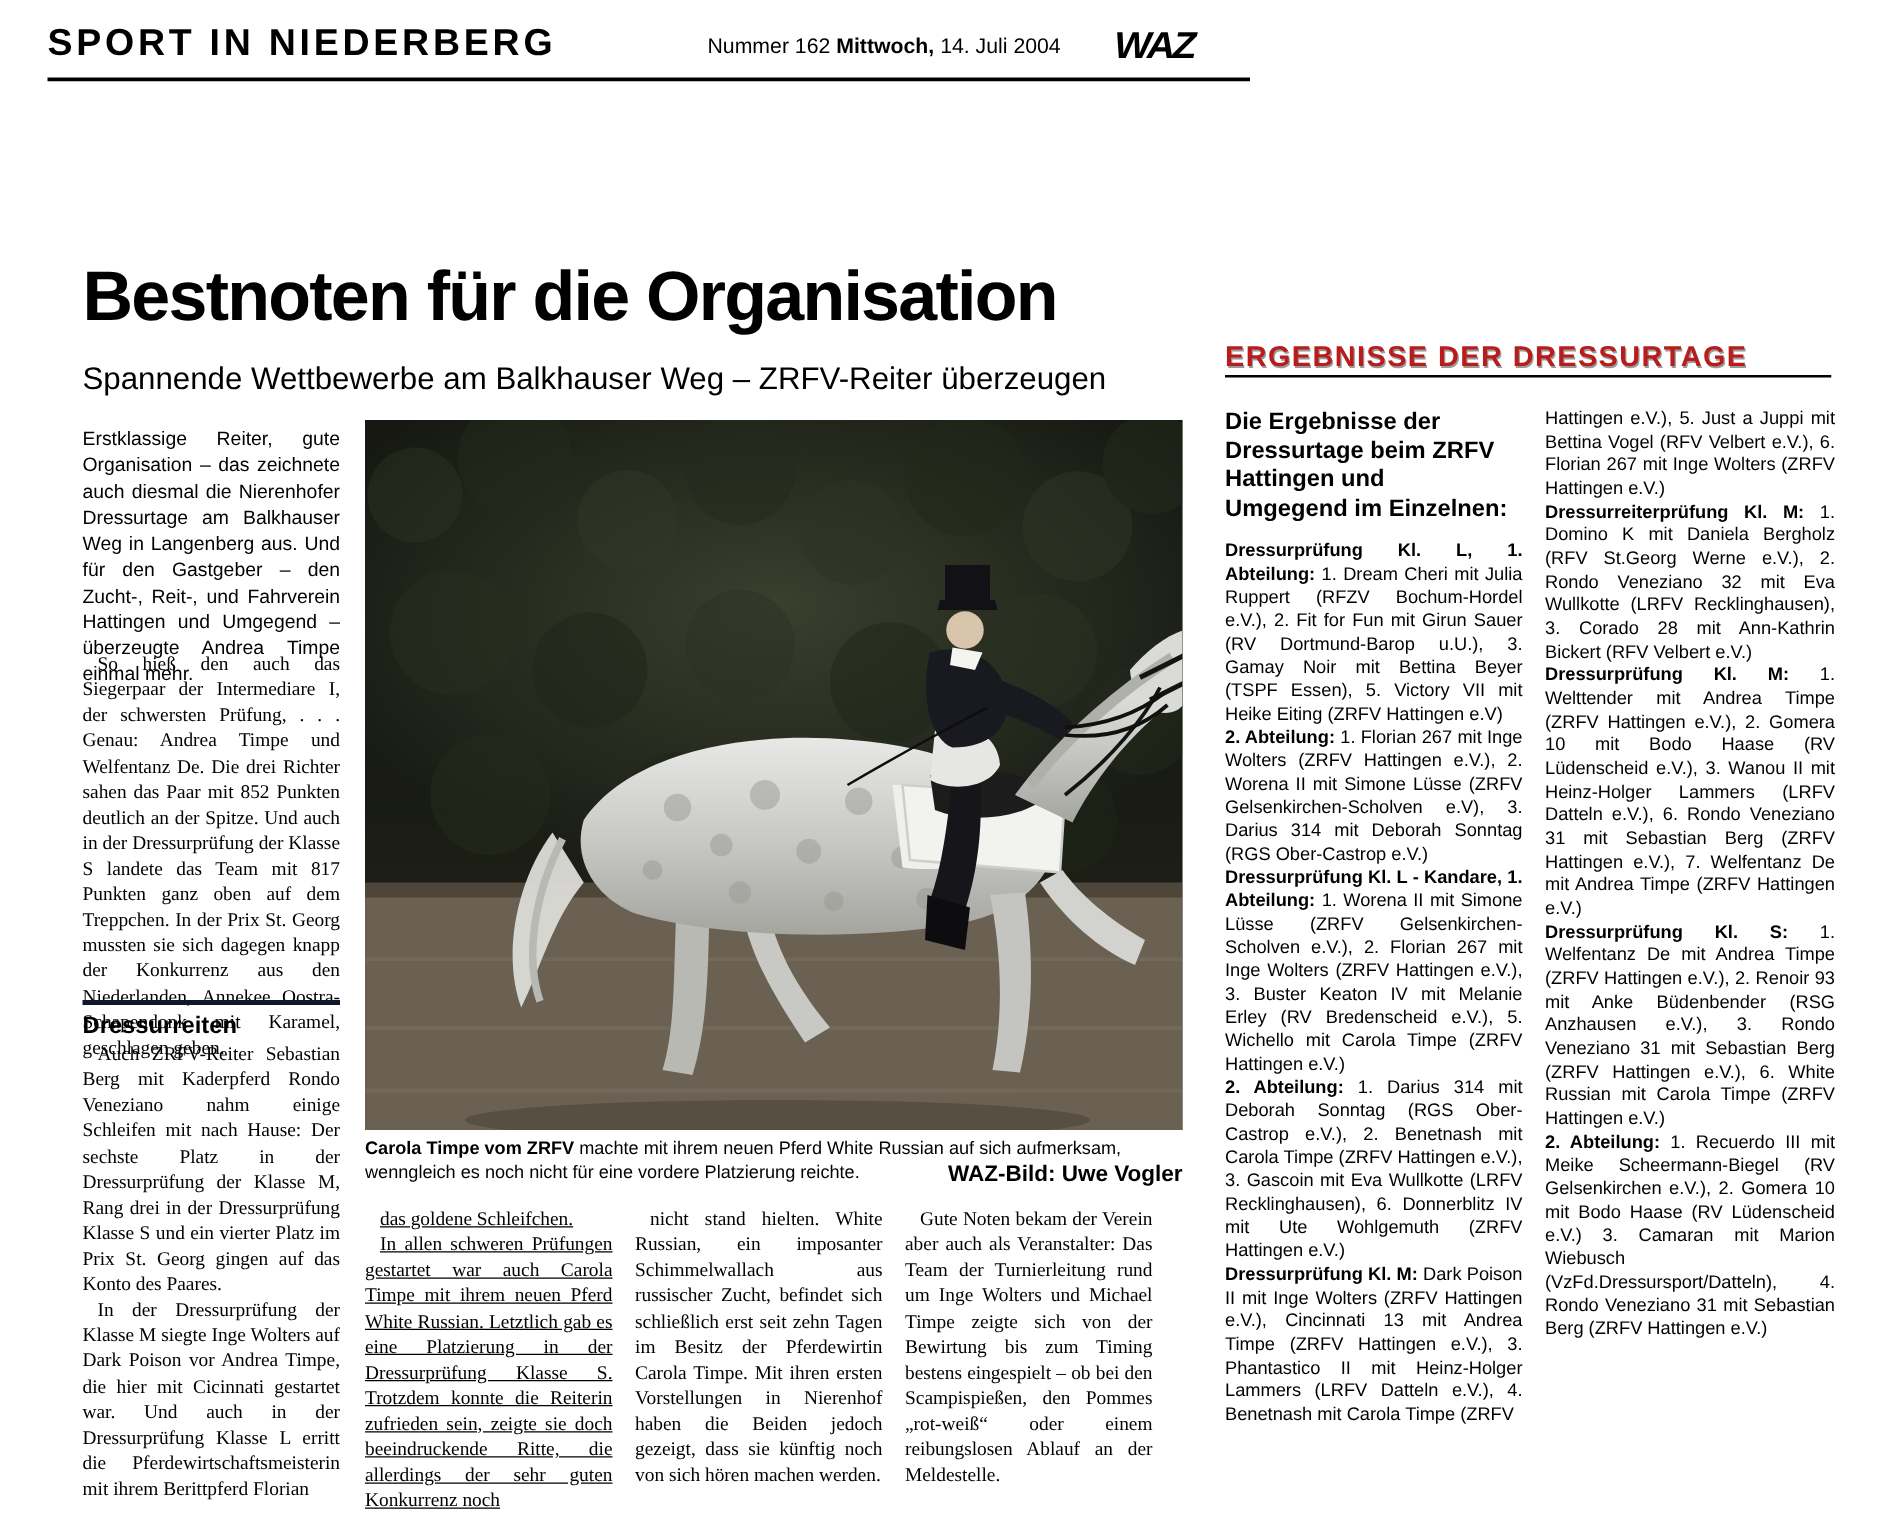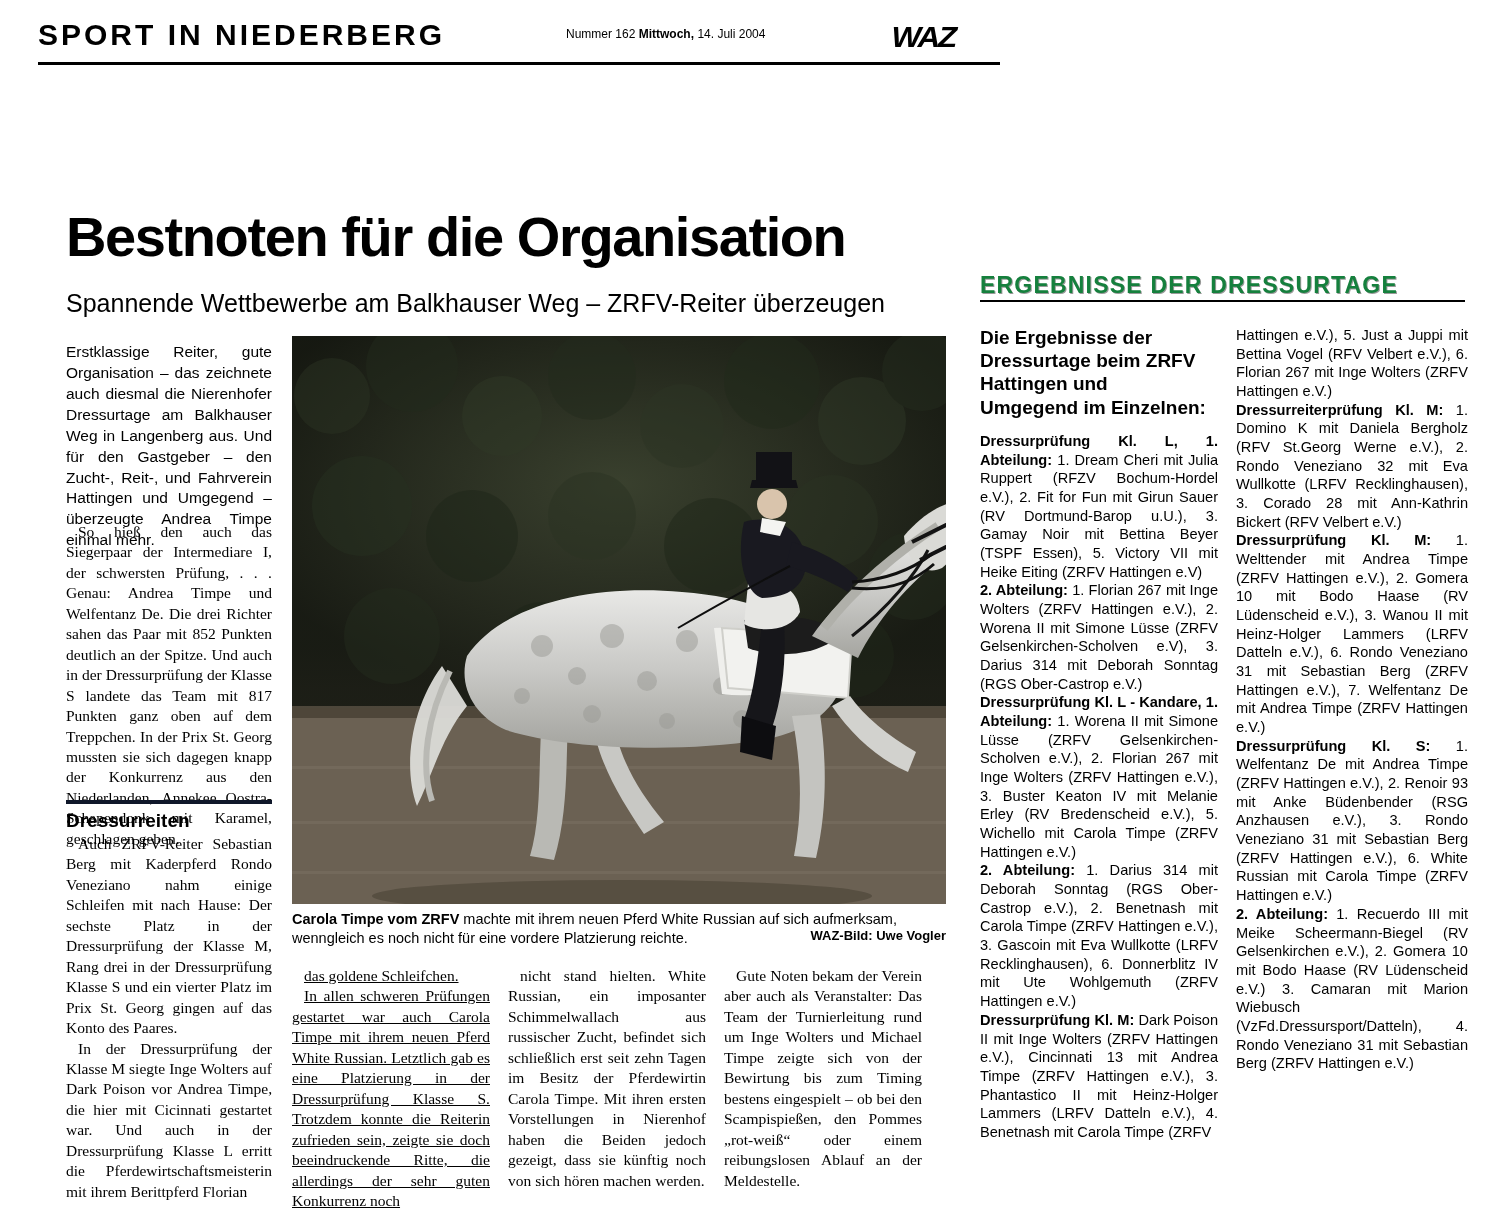--- a/index.html
+++ b/index.html
@@ -35,21 +35,21 @@
     top: 0;
     font-size: 30px;
     font-weight: bold;
     letter-spacing: 3px;
     font-family: "Liberation Sans", sans-serif;
   }
   .masthead-issue {
     position: absolute;
     left: 528px;
     top: 9px;
-    font-size: 12px;
+    font-size: 17px;
   }
   .masthead-issue .bold { font-weight: bold; }
   .masthead-logo {
     position: absolute;
     left: 855px;
     top: 2px;
     font-size: 30px;
     font-weight: bold;
     font-style: italic;
     letter-spacing: -2px;
@@ -152,39 +152,39 @@
     width: 654px;
     font-size: 14.5px;
     line-height: 1.3;
     font-family: "Liberation Sans", sans-serif;
   }
   .credit {
     position: absolute;
     right: 0;
     top: 18px;
     font-weight: bold;
-    font-size: 13px;
+    font-size: 18px;
   }
 
   
   #col2 { left: 292px; top: 966px; width: 198px; text-decoration: underline; }
   #col3 { left: 508px; top: 966px; width: 198px; }
   #col4 { left: 724px; top: 966px; width: 198px; }
 
   
   .results-title {
     position: absolute;
     left: 980px;
     top: 272px;
     width: 480px;
     font-size: 23px;
     font-weight: bold;
     letter-spacing: 1.2px;
     font-family: "Liberation Sans", sans-serif;
-    color: #15803d;
+    color: #b91c1c;
     text-shadow: 1px 1px 0 #9a9a9a;
   }
   .results-rule {
     position: absolute;
     left: 980px;
     top: 300px;
     width: 485px;
     height: 2px;
     background: #000;
   }

